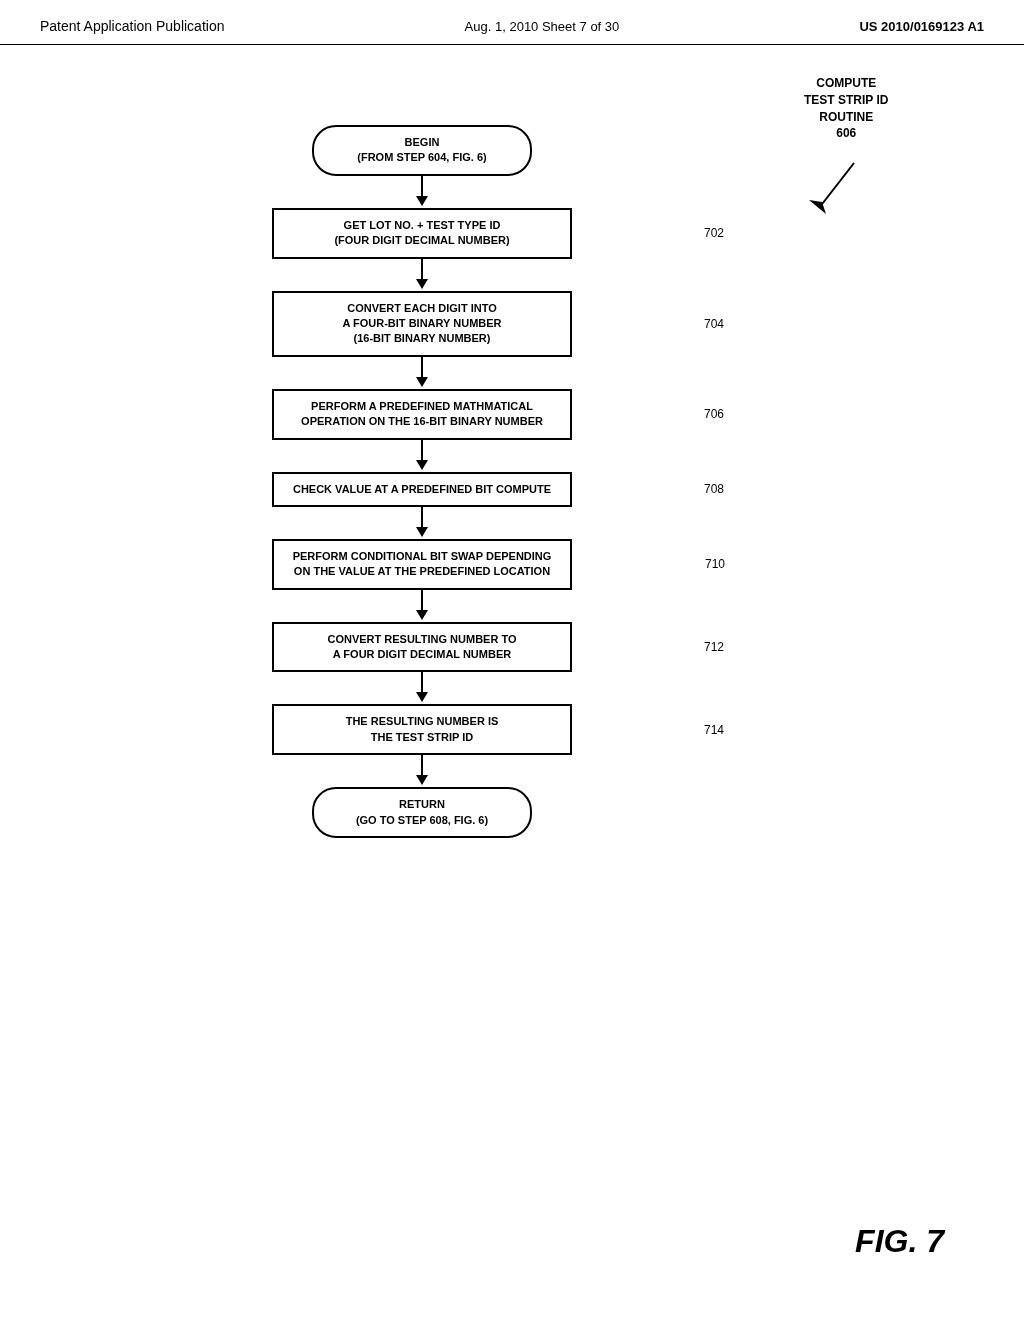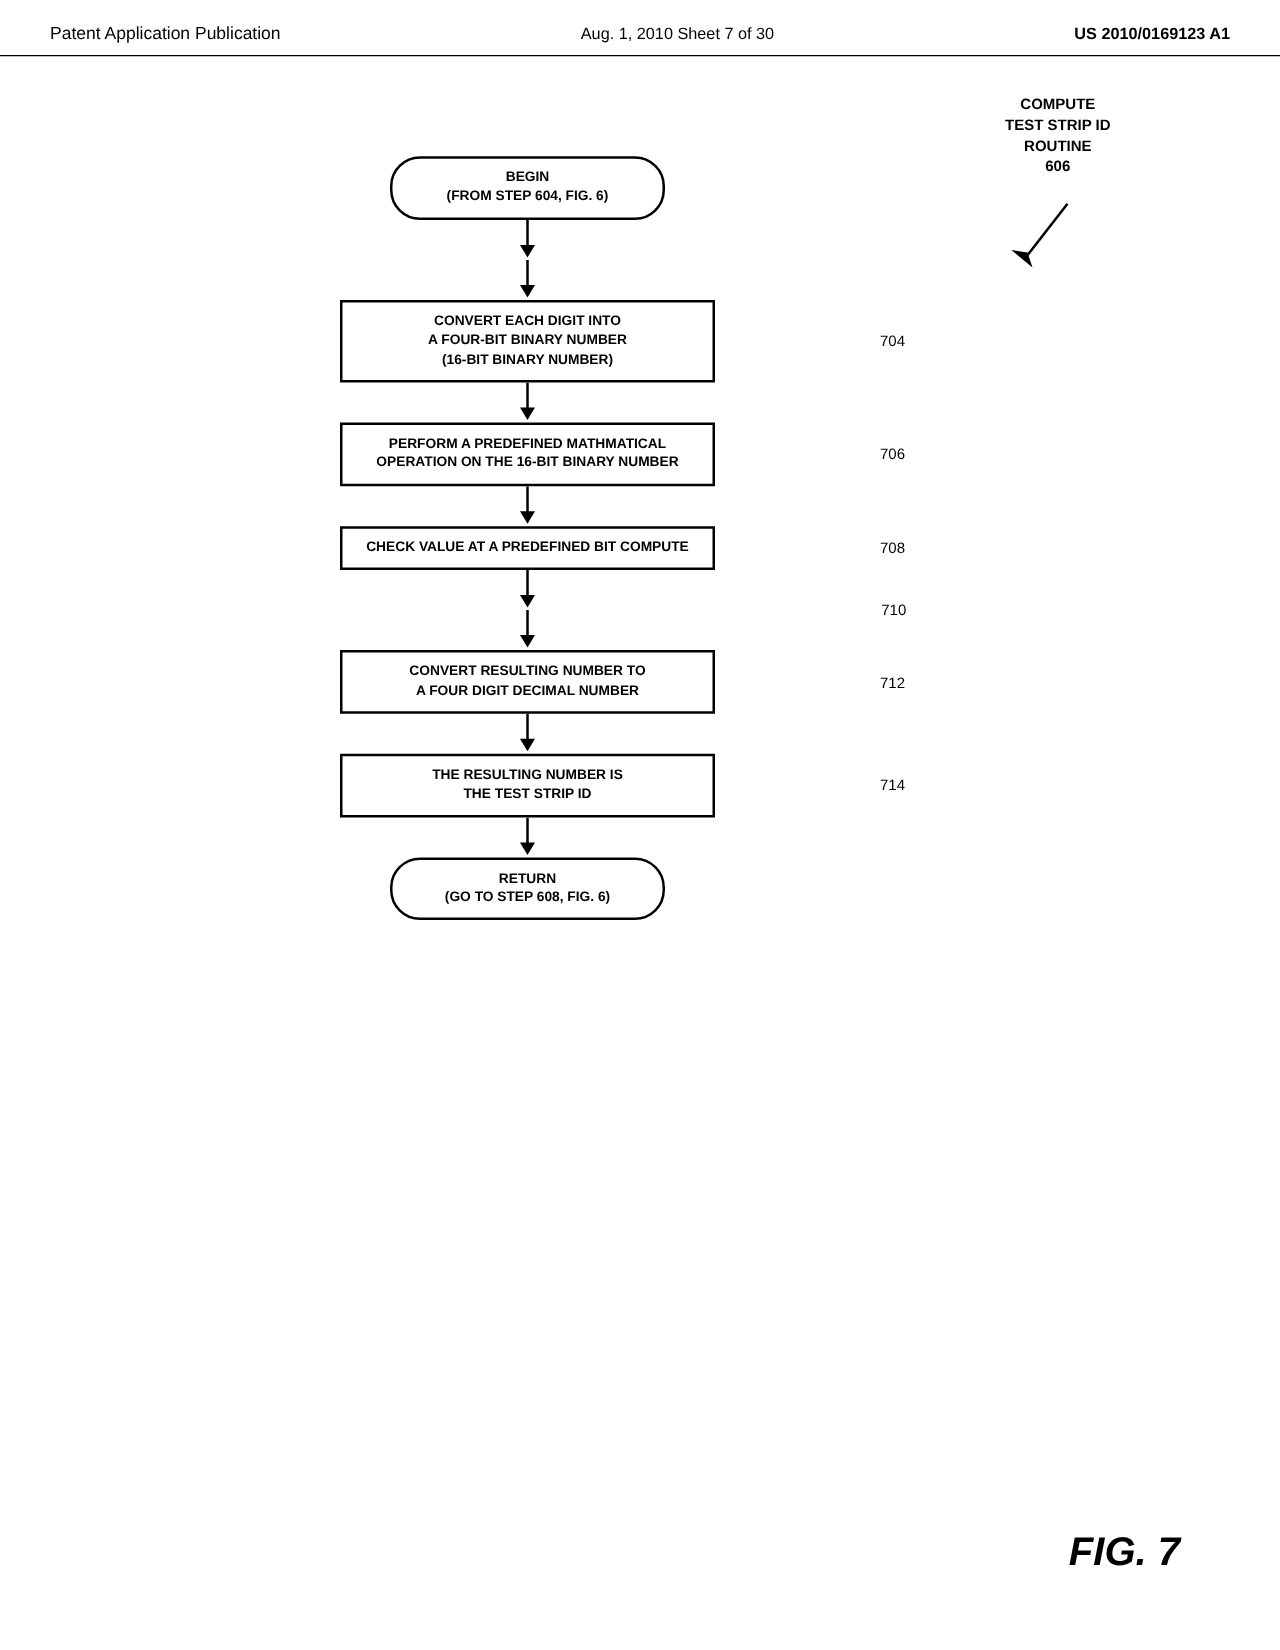--- a/index.html
+++ b/index.html
@@ -145,20 +145,25 @@
     <div class="fc-rounded-box" style="white-space:pre-line;">BEGIN
 (FROM STEP 604, FIG. 6)</div>
 
     <div class="arrow-down">
       <svg viewBox="0 0 20 32" xmlns="http://www.w3.org/2000/svg">
         <line x1="10" y1="0" x2="10" y2="24" stroke="#000" stroke-width="2"></line>
         <polygon points="4,20 16,20 10,30" fill="#000"></polygon>
       </svg>
     </div>
 
+    <div class="step-row">
+      <div class="fc-rect-box" style="white-space:pre-line;">GET LOT NO. + TEST TYPE ID
+(FOUR DIGIT DECIMAL NUMBER)</div>
+      <span class="step-num" style="right:80px;">702</span>
+    </div>
 
     <div class="arrow-down">
       <svg viewBox="0 0 20 32" xmlns="http://www.w3.org/2000/svg">
         <line x1="10" y1="0" x2="10" y2="24" stroke="#000" stroke-width="2"></line>
         <polygon points="4,20 16,20 10,30" fill="#000"></polygon>
       </svg>
     </div>
 
     <div class="step-row">
       <div class="fc-rect-box" style="white-space:pre-line;">CONVERT  EACH DIGIT INTO
@@ -193,20 +198,22 @@
     </div>
 
     <div class="arrow-down">
       <svg viewBox="0 0 20 32" xmlns="http://www.w3.org/2000/svg">
         <line x1="10" y1="0" x2="10" y2="24" stroke="#000" stroke-width="2"></line>
         <polygon points="4,20 16,20 10,30" fill="#000"></polygon>
       </svg>
     </div>
 
     <div class="step-row">
+      <div class="fc-rect-box" style="white-space:pre-line;">PERFORM CONDITIONAL BIT SWAP DEPENDING
+ON THE VALUE AT THE PREDEFINED LOCATION</div>
       <span class="step-num" style="right:79px;">710</span>
     </div>
 
     <div class="arrow-down">
       <svg viewBox="0 0 20 32" xmlns="http://www.w3.org/2000/svg">
         <line x1="10" y1="0" x2="10" y2="24" stroke="#000" stroke-width="2"></line>
         <polygon points="4,20 16,20 10,30" fill="#000"></polygon>
       </svg>
     </div>
 

